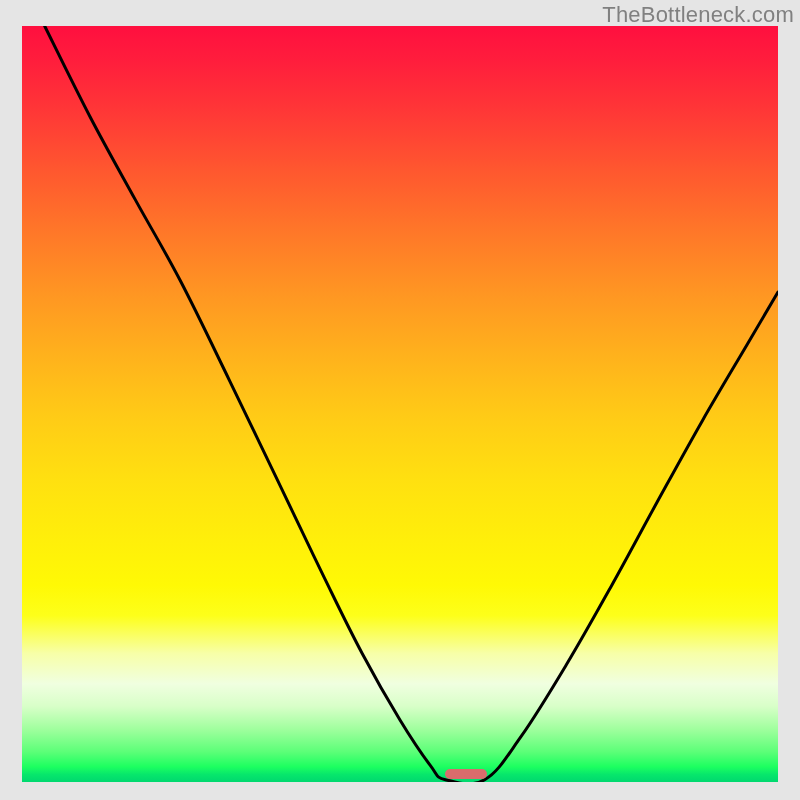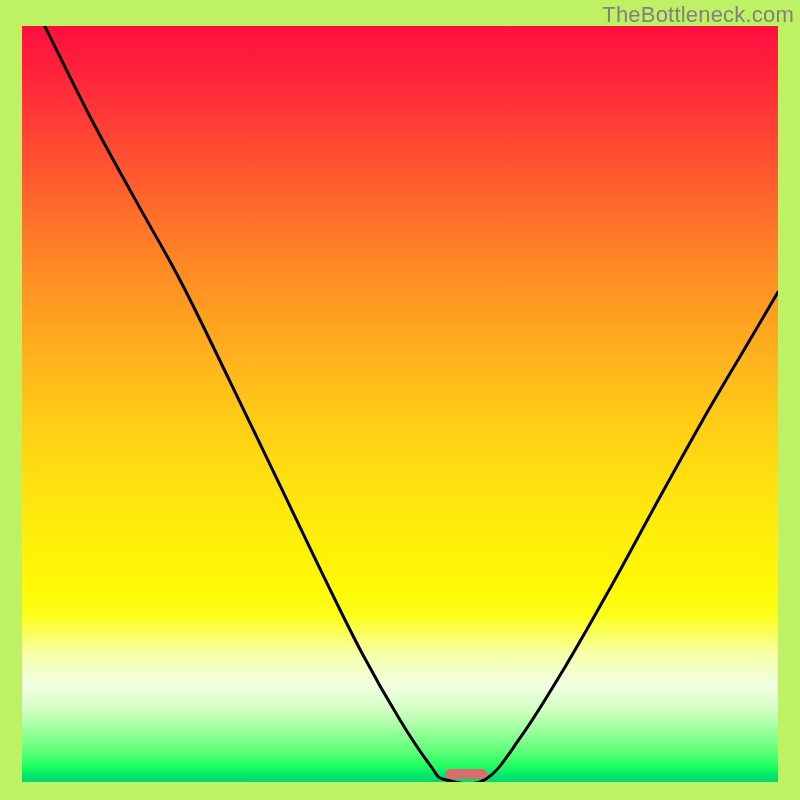--- a/index.html
+++ b/index.html
@@ -8,21 +8,21 @@
     width: 800px;
     height: 800px;
     background: #000;
     overflow: hidden;
     font-family: Arial, Helvetica, sans-serif;
   }
   .frame {
     position: relative;
     width: 800px;
     height: 800px;
-    background: #bef264;
+    background: #e5e5e5;
   }
   .plot-area {
     position: absolute;
     background: linear-gradient(to bottom,
       #ff0f3f 0%,
       #ff1f3c 5%,
       #ff3a36 12%,
       #ff5b2e 20%,
       #ff7a28 28%,
       #ff9822 36%,

